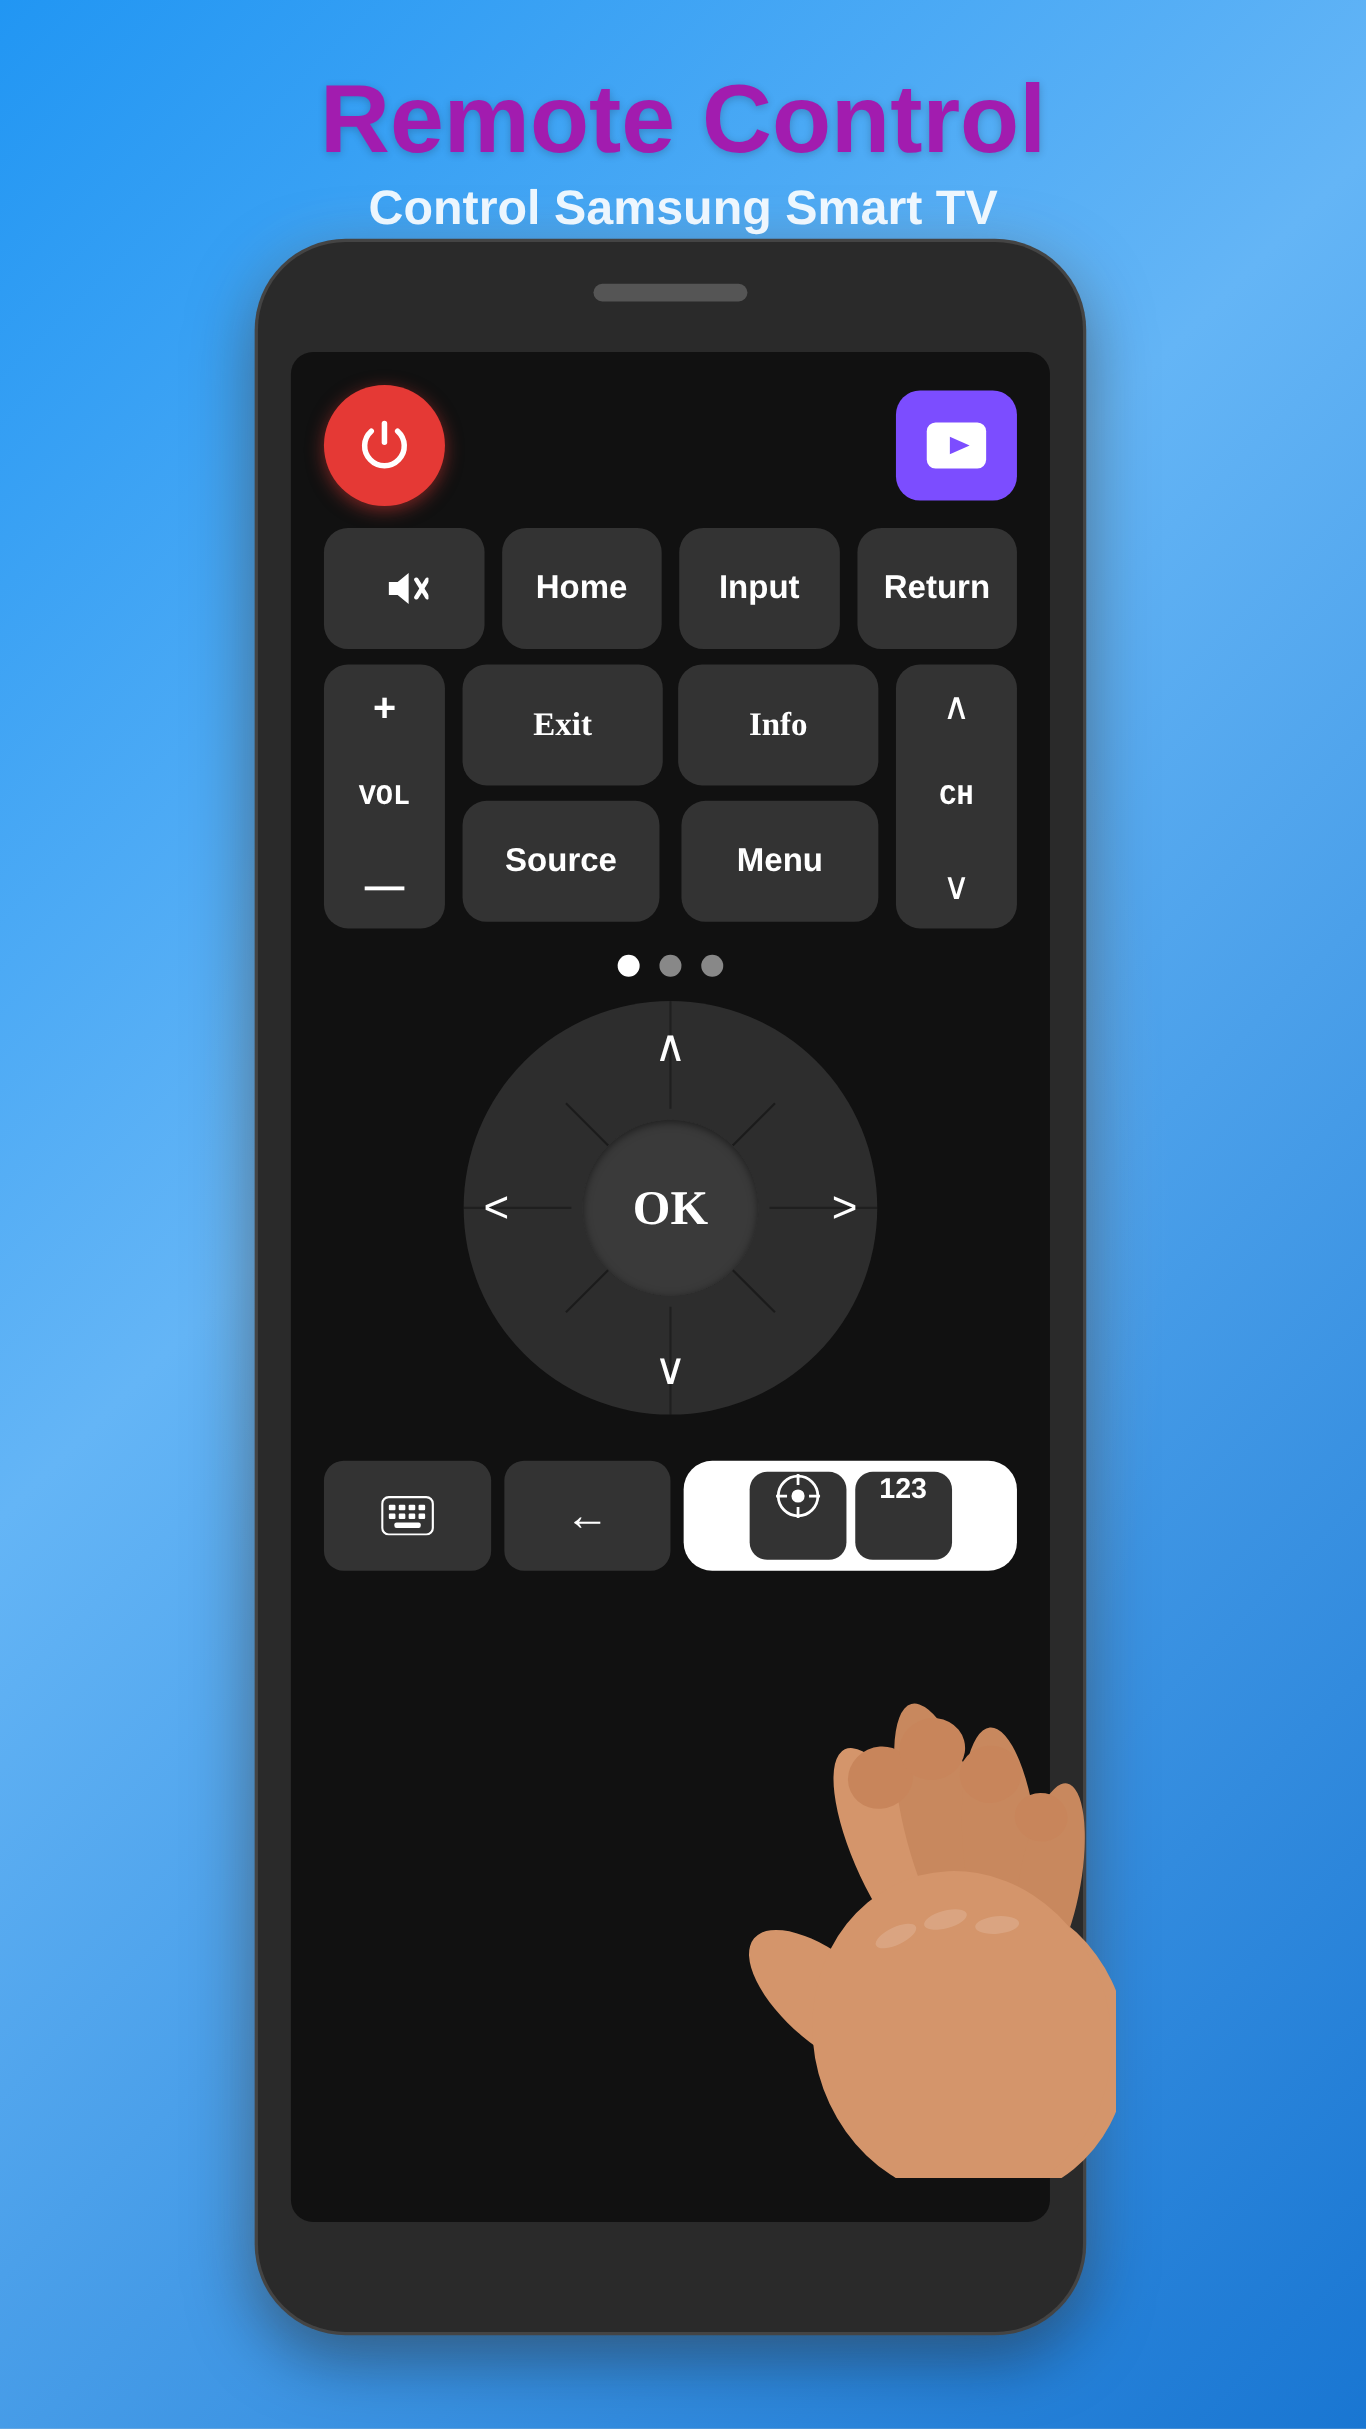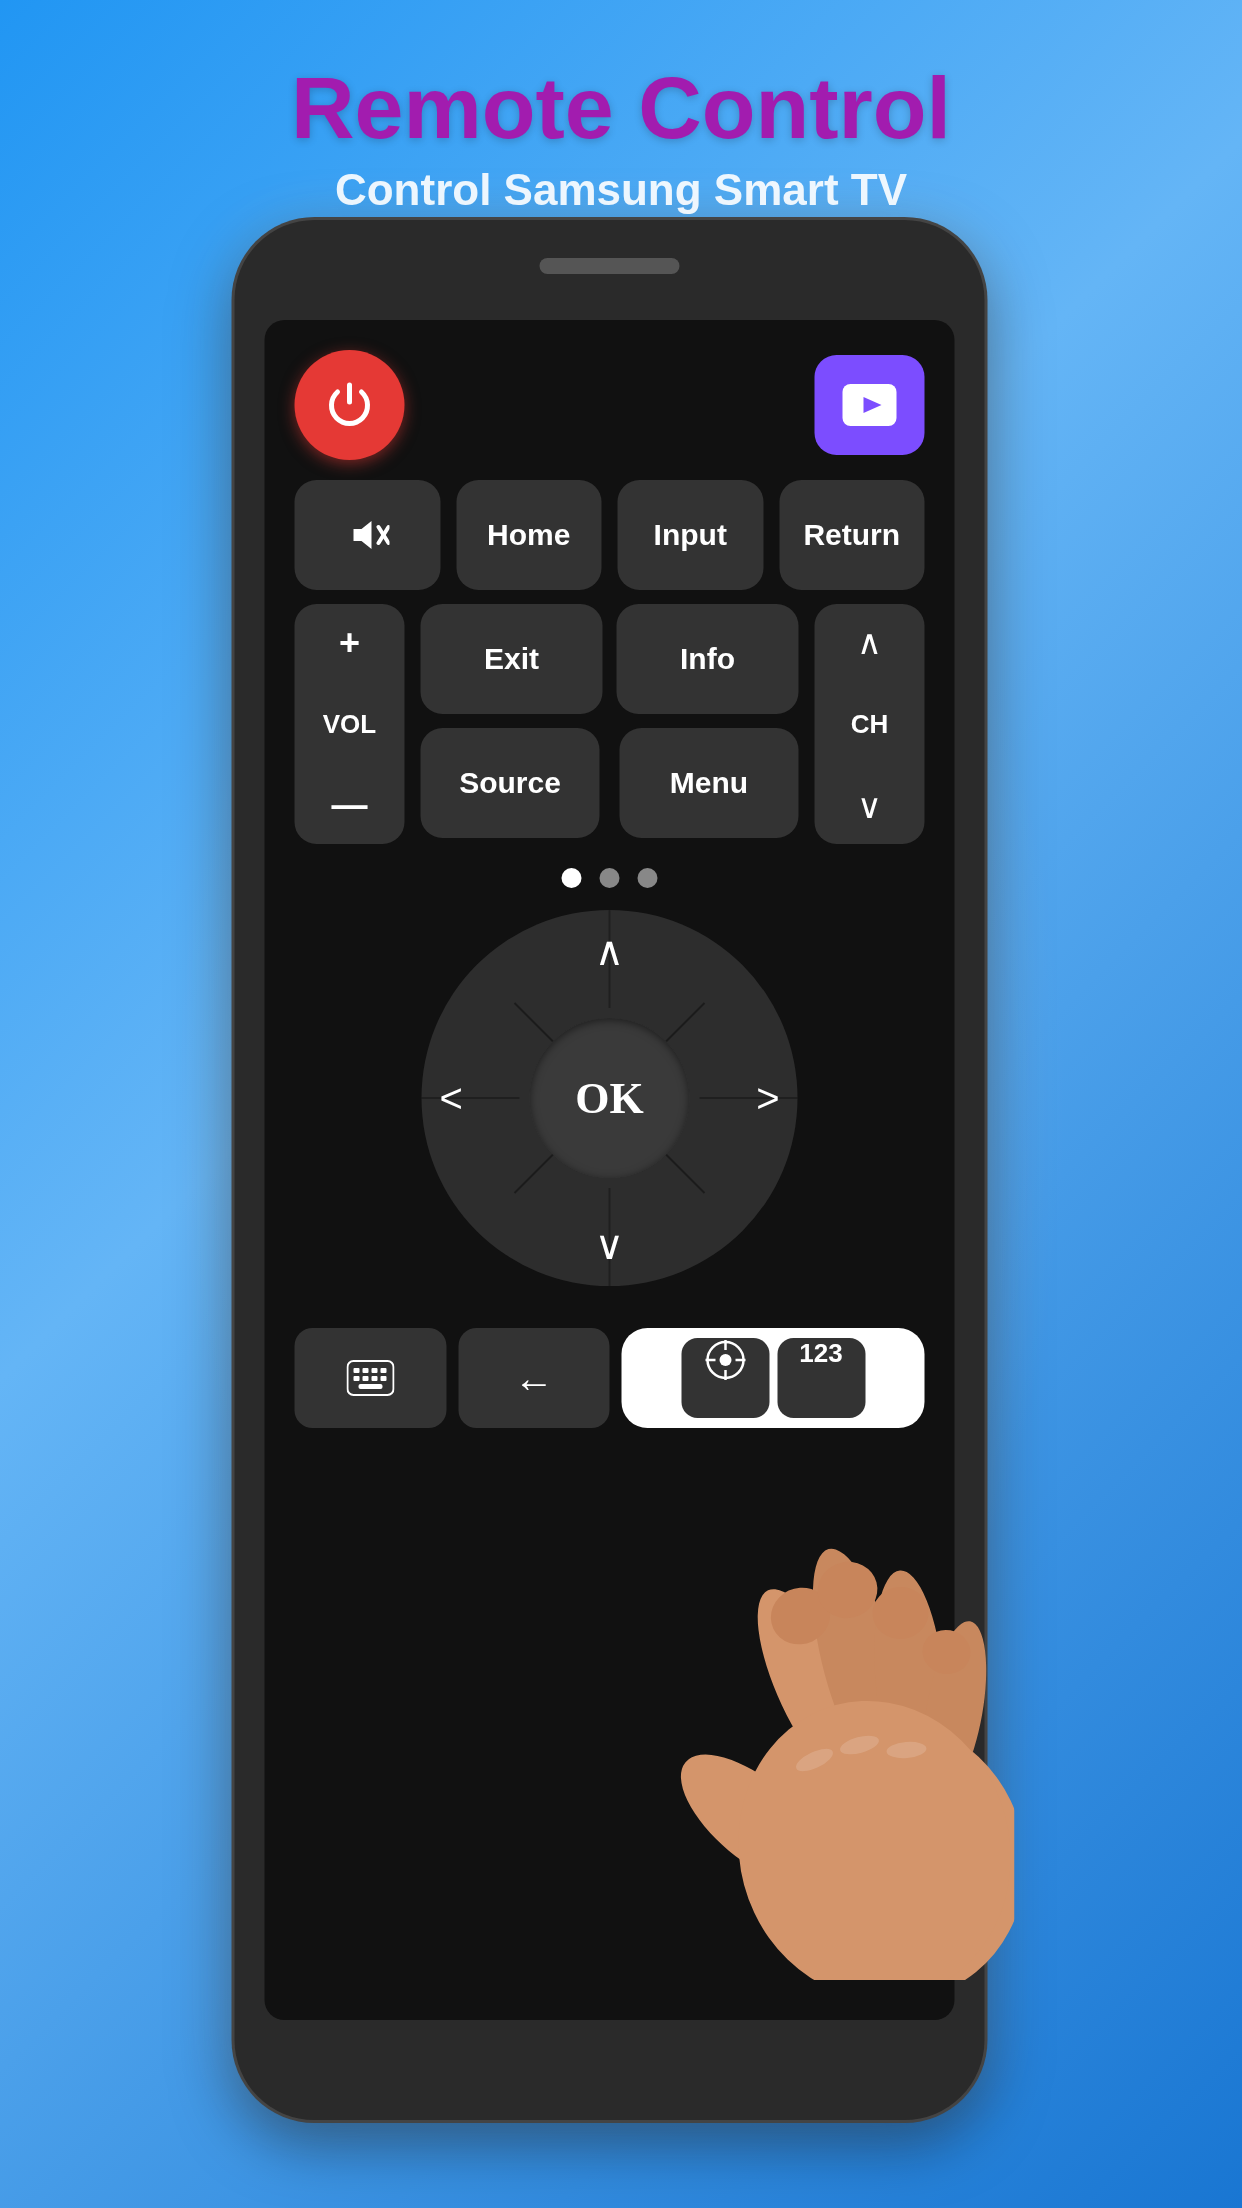--- a/index.html
+++ b/index.html
@@ -165,20 +165,21 @@
       color: white;
       border: none;
       flex-direction: column;
       gap: 4px;
     }
 
     .vol-label {
       font-size: 26px;
       font-weight: 600;
       color: white;
+      font-family: Liberation Mono, monospace;
     }
 
     
     .mid-section {
       width: 100%;
       display: flex;
       gap: 16px;
       margin-bottom: 14px;
       padding: 0 10px;
     }
@@ -363,21 +364,21 @@
 
       <div class="mid-section">
 
         <div class="vol-container">
           <span style="font-size:36px;font-weight:700;color:white;">+</span>
           <span class="vol-label">VOL</span>
           <span style="font-size:36px;font-weight:700;color:white;">—</span>
         </div>
 
         <div class="mid-col">
-          <div class="btn-row" style="margin-bottom:0;padding:0;gap:14px;">
+          <div class="btn-row" style="margin-bottom:0;padding:0;gap:14px;font-family:Liberation Serif, serif;">
             <div class="remote-btn">Exit</div>
             <div class="remote-btn">Info</div>
           </div>
           <div class="btn-row" style="margin-bottom:0;padding:0;gap:20px;">
             <div class="remote-btn">Source</div>
             <div class="remote-btn">Menu</div>
           </div>
         </div>
 
         <div class="ch-container">

